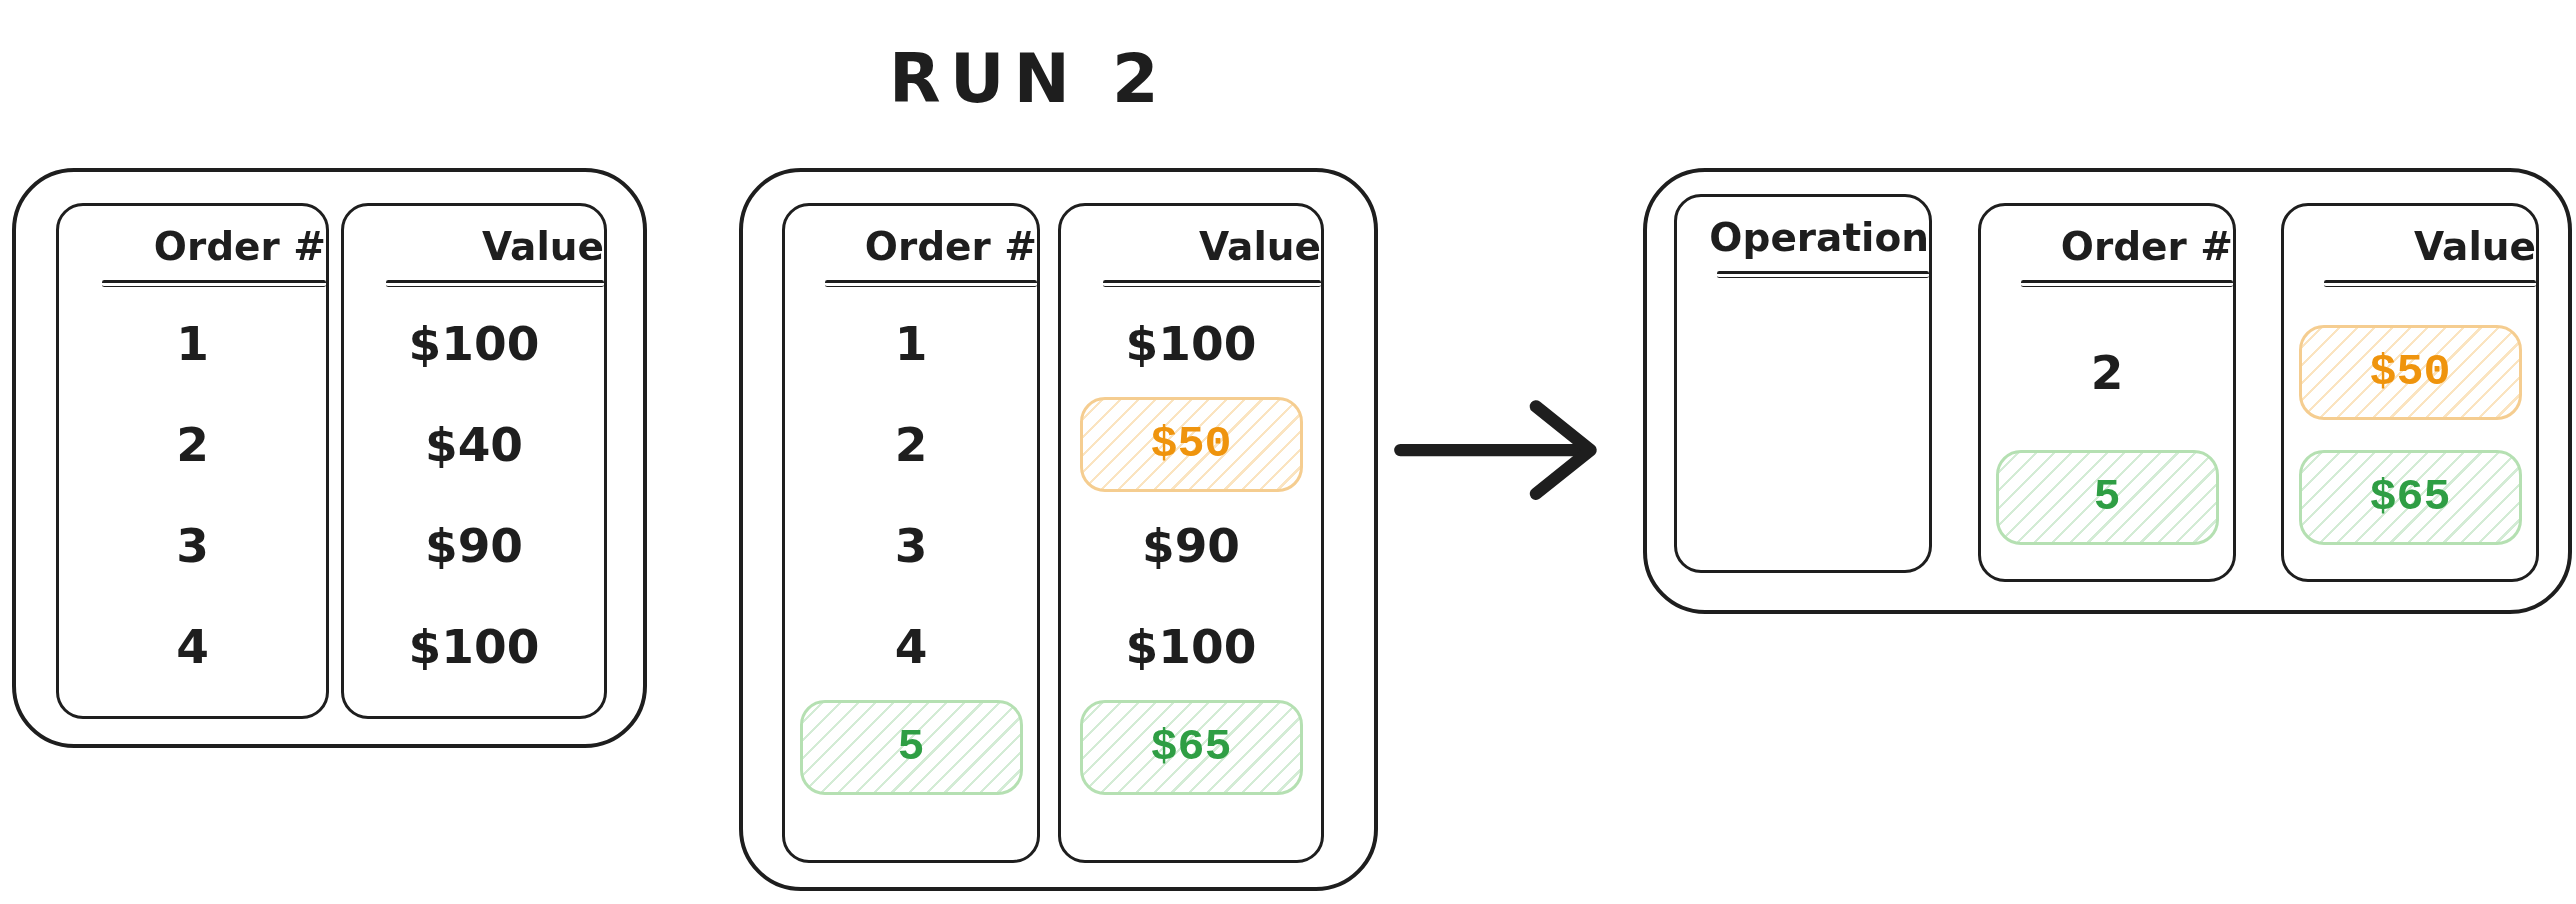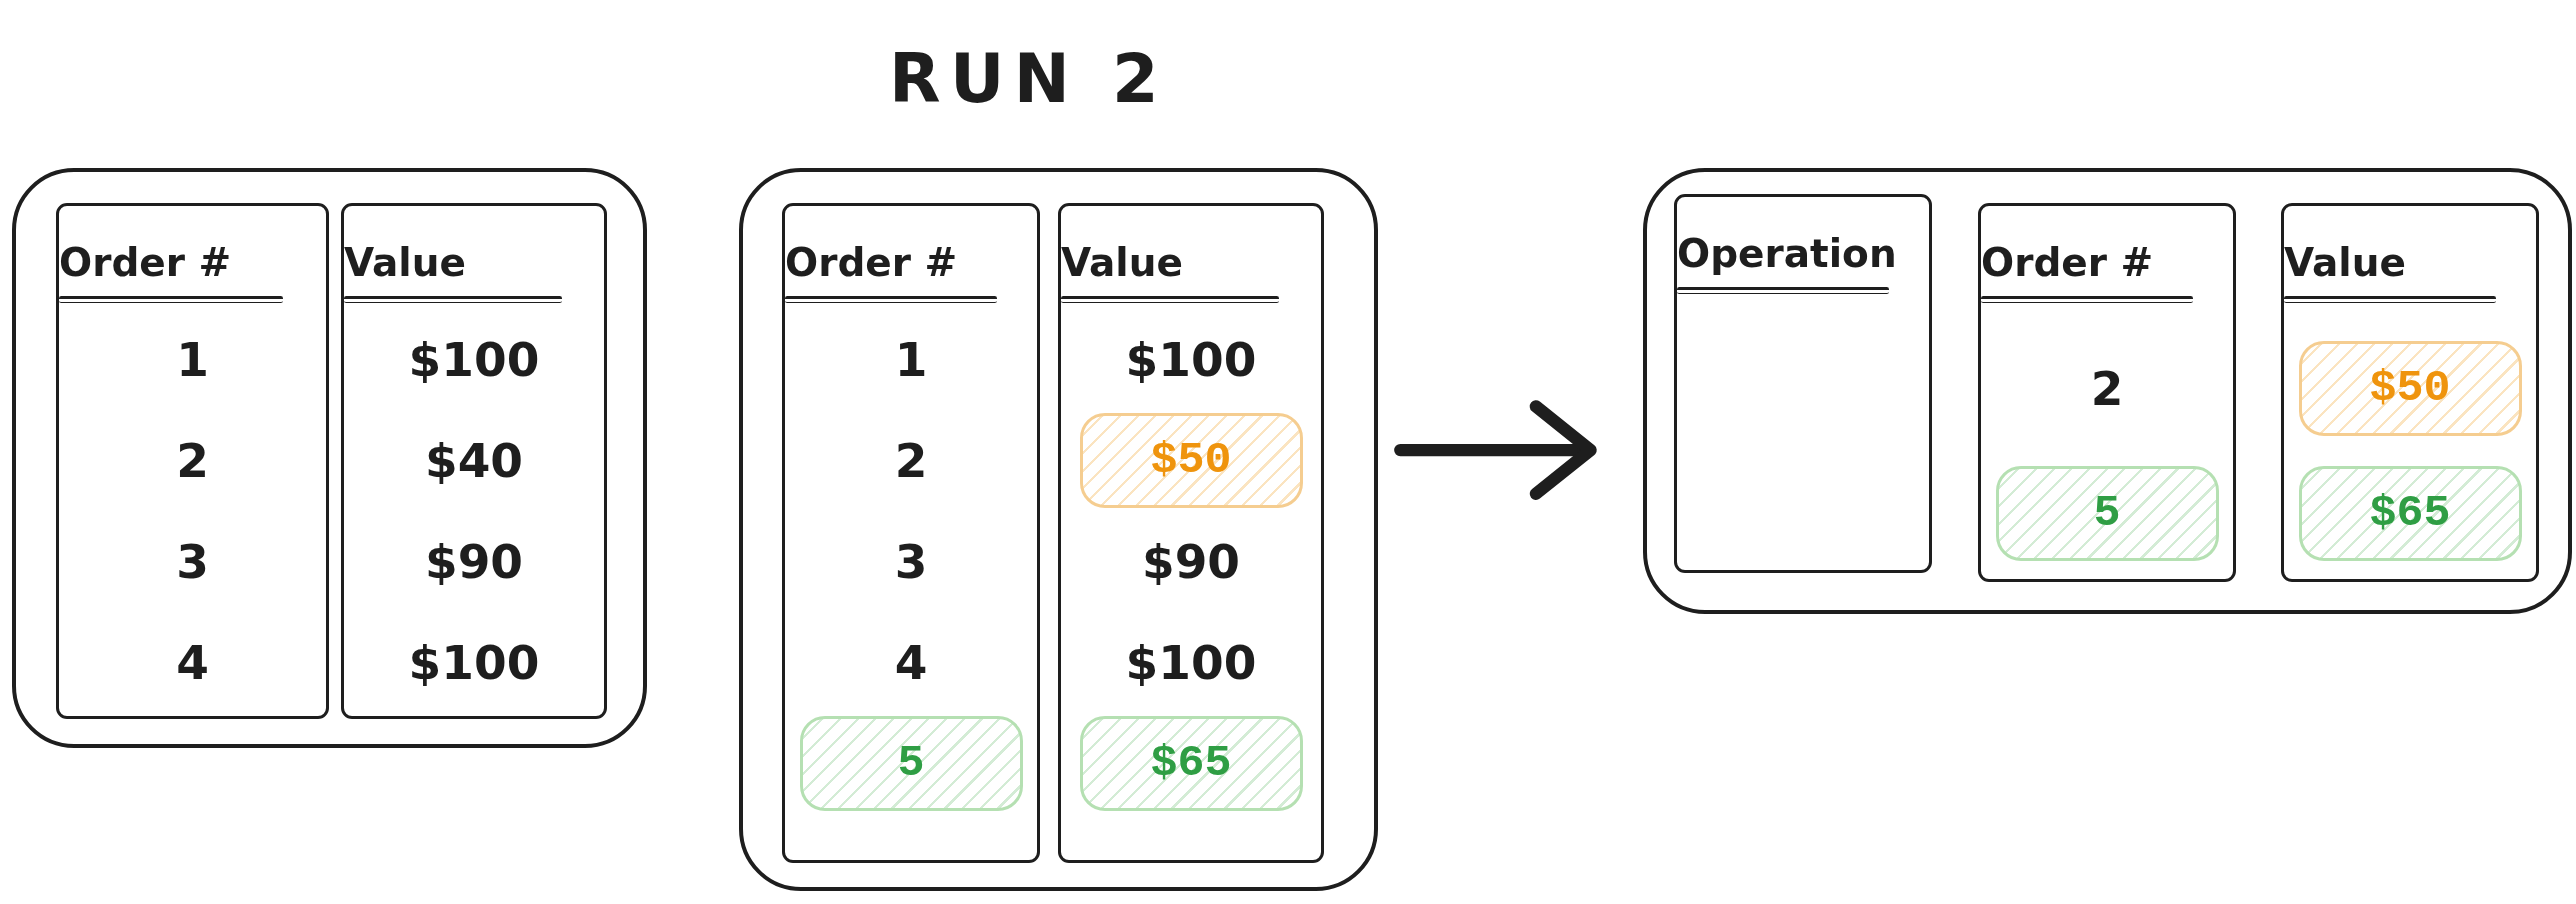--- a/index.html
+++ b/index.html
@@ -23,27 +23,27 @@
   .outer{
     position:absolute;
     border:4.7px solid #1e1e1e;
     border-radius:62px;
     background:#ffffff;
     box-sizing:border-box;
   }
   .card{
     position:absolute;
     border:3.9px solid #1e1e1e;
-    border-radius:11px;
+    border-radius:27px;
     background:#ffffff;
     box-sizing:border-box;
     display:flex;
     flex-direction:column;
-    align-items:flex-start;
-    padding-top:32px;
+    align-items:flex-end;
+    padding-top:16px;
   }
   .hdr{
     font-size:39px;
     font-weight:600;
     height:50px;
     line-height:50px;
     white-space:nowrap;
   }
   .rule{
     width:84%;

